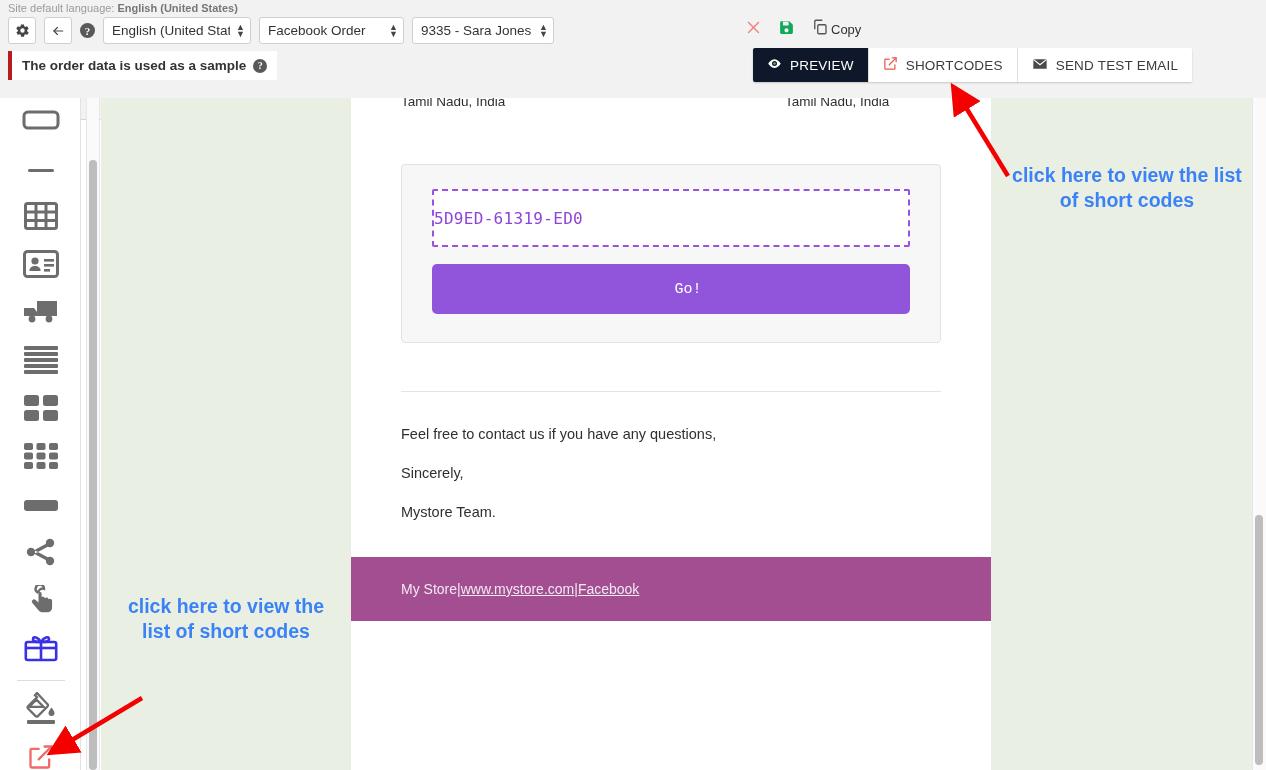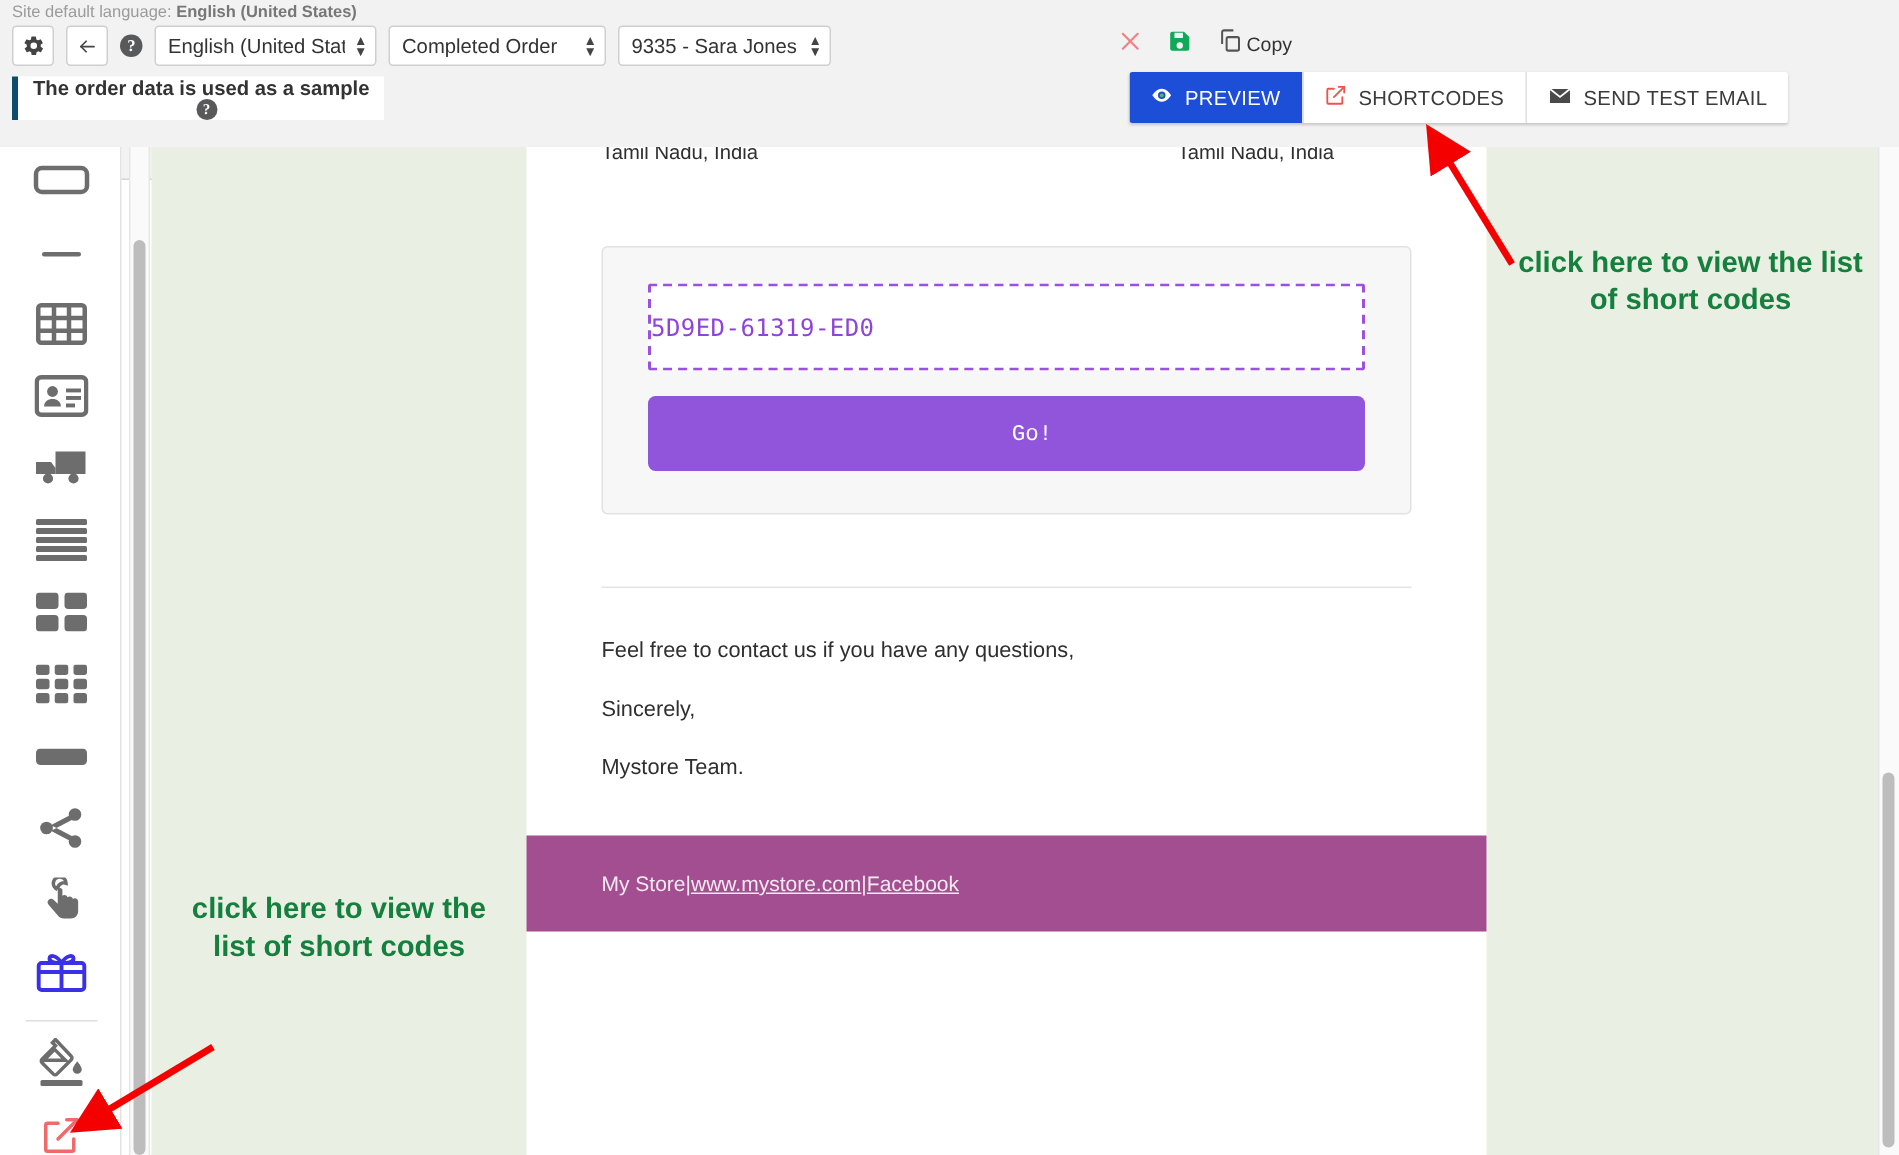--- a/index.html
+++ b/index.html
@@ -44,43 +44,43 @@
   .sel.status{width:145px;}
   .sel.order{width:142px;}
   .sel .txt{overflow:hidden;text-overflow:clip;white-space:nowrap;display:block;width:100%;}
   .sel .arrows{
     position:absolute;right:5px;top:50%;transform:translateY(-50%);
     font-size:9px;line-height:7px;color:#444;text-align:center;
   }
 
   .sample-banner{
     position:absolute;left:8px;top:51px;height:29px;background:#fff;
-    border-left:4px solid #0c4a6e;box-sizing:border-box;
+    border-left:4px solid #b91c1c;box-sizing:border-box;
     display:flex;align-items:center;padding:0 10px 0 10px;
-    font-size:13.5px;font-weight:bold;color:#333;flex-direction:column;
+    font-size:13.5px;font-weight:bold;color:#333;
   }
   .sample-banner .qmark{margin-left:7px;margin-right:0;width:14px;height:14px;font-size:10px;}
 
   
   .tool-icons{position:absolute;left:745px;top:18px;display:flex;align-items:center;}
   .tool-icons .ti{margin-right:16px;cursor:pointer;display:flex;align-items:center;}
   .copy-label{font-size:13px;color:#333;margin-left:2px;}
 
   .action-group{
     position:absolute;left:753px;top:48px;display:flex;align-items:stretch;
     box-shadow:0 1px 2px rgba(0,0,0,.18);border-radius:2px;overflow:hidden;
   }
   .action-btn{
     display:flex;align-items:center;gap:8px;height:34px;padding:0 14px;
     background:#fff;border:none;border-right:1px solid #e0e0e0;
     font-size:13.5px;color:#3b3b3b;cursor:pointer;font-family:inherit;
     letter-spacing:.2px;box-sizing:border-box;
   }
   .action-btn:last-child{border-right:none;}
-  .action-btn.primary{background:#1d4ed8;color:#fff;}
+  .action-btn.primary{background:#0f172a;color:#fff;}
 
   
   .rail{
     position:absolute;left:0;top:98px;width:81px;height:672px;background:#fff;
     border-right:1px solid #e2e2e2;box-sizing:border-box;overflow:hidden;
   }
   .rail-inner{position:absolute;left:0;top:0;width:81px;}
   .rail-item{
     width:81px;height:48px;display:flex;align-items:center;justify-content:center;
     cursor:pointer;
@@ -151,21 +151,21 @@
   .right-track{
     position:absolute;right:0;top:98px;width:14px;height:672px;background:#fafafa;
     border-left:1px solid #e7e7e7;box-sizing:border-box;
   }
   .right-thumb{
     position:absolute;right:3px;top:515px;width:8px;height:250px;background:#bdbdbd;border-radius:4px;
   }
 
   
   .anno{
-    position:absolute;color:#15803d;font-weight:bold;font-size:19.5px;line-height:1.28;
+    position:absolute;color:#3b82f6;font-weight:bold;font-size:19.5px;line-height:1.28;
     text-align:center;pointer-events:none;
   }
   .anno-tr{left:1008px;top:163px;width:238px;}
   .anno-bl{left:120px;top:594px;width:212px;}
   .arrow-svg{position:absolute;pointer-events:none;}
 </style>
 </head>
 <body>
 
 <div class="app">
@@ -197,21 +197,21 @@
       </div>
 
       <div class="qmark">?</div>
 
       <div class="sel lang">
         <span class="txt">English (United States)</span>
         <span class="arrows">▲<br>▼</span>
       </div>
 
       <div class="sel status">
-        <span class="txt">Completed Order</span>
+        <span class="txt">Facebook Order</span>
         <span class="arrows">▲<br>▼</span>
       </div>
 
       <div class="sel order">
         <span class="txt">9335 - Sara Jones (</span>
         <span class="arrows">▲<br>▼</span>
       </div>
     </div>
 
     <div class="sample-banner">

